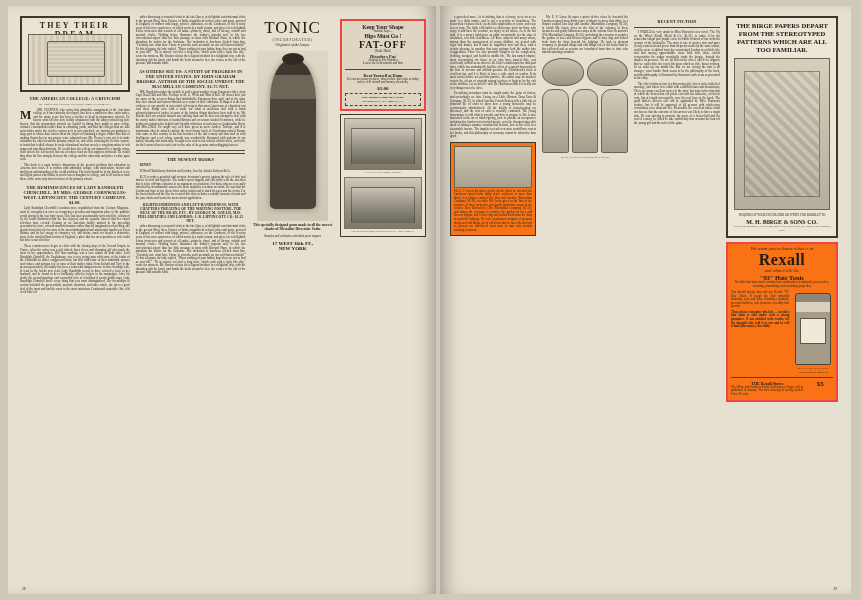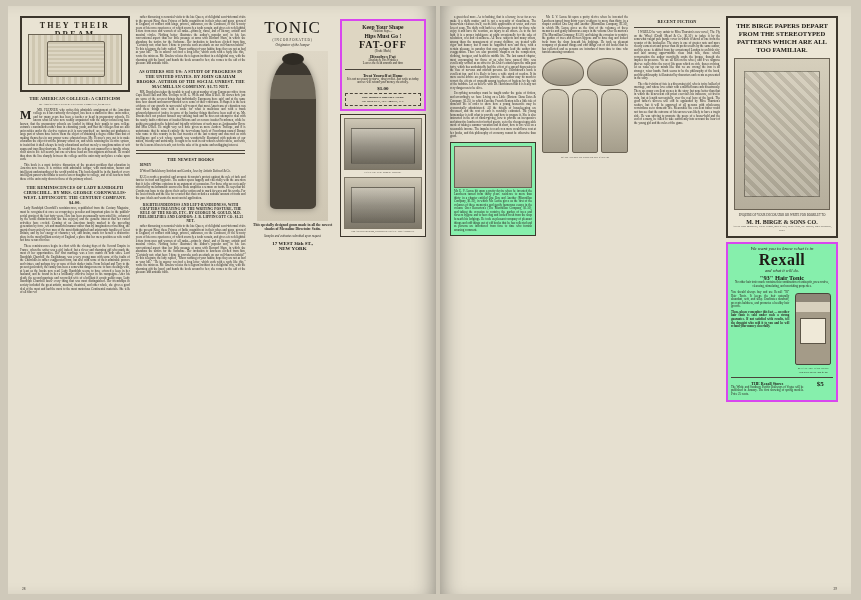--- a/index.html
+++ b/index.html
@@ -86,22 +86,22 @@
     background:linear-gradient(180deg,#3d3830 0 16px,#6d6658 16px 40px,#4a4439 40px 150px);
     border-radius:22px 22px 6px 6px/40px 40px 4px 4px;
     box-shadow:0 0 6px rgba(0,0,0,.35);
   }
   .figure-lady:after{
     content:"";position:absolute;left:50%;top:2px;width:22px;height:12px;margin-left:-11px;
     background:#2f2b24;border-radius:50%;
   }
 
   
-  .adbox{border:1px solid #3c362c;padding:3px;margin:3px 0;background:#86efac;}
-  .adbox.heavy{border:2px solid #d946ef;}
+  .adbox{border:1px solid #3c362c;padding:3px;margin:3px 0;background:#f97316;}
+  .adbox.heavy{border:2px solid #ef4444;}
   .ad-h1{font-size:7px;font-weight:bold;text-align:center;line-height:7.5px;color:#1d1a16;}
   .ad-h2{font-size:5px;font-weight:bold;text-align:center;color:#1d1a16;}
   .ad-h3{font-size:4px;font-weight:bold;text-align:center;color:#1d1a16;}
   .ad-t{font-size:3px;line-height:3.4px;text-align:center;color:#2b2722;}
 
   .rexall{font-family:"Liberation Serif",serif;font-size:16px;text-align:center;
     font-weight:bold;letter-spacing:.5px;color:#1e1b16;}
   .script{font-style:italic;}
 
   .hairtonic-btl{

